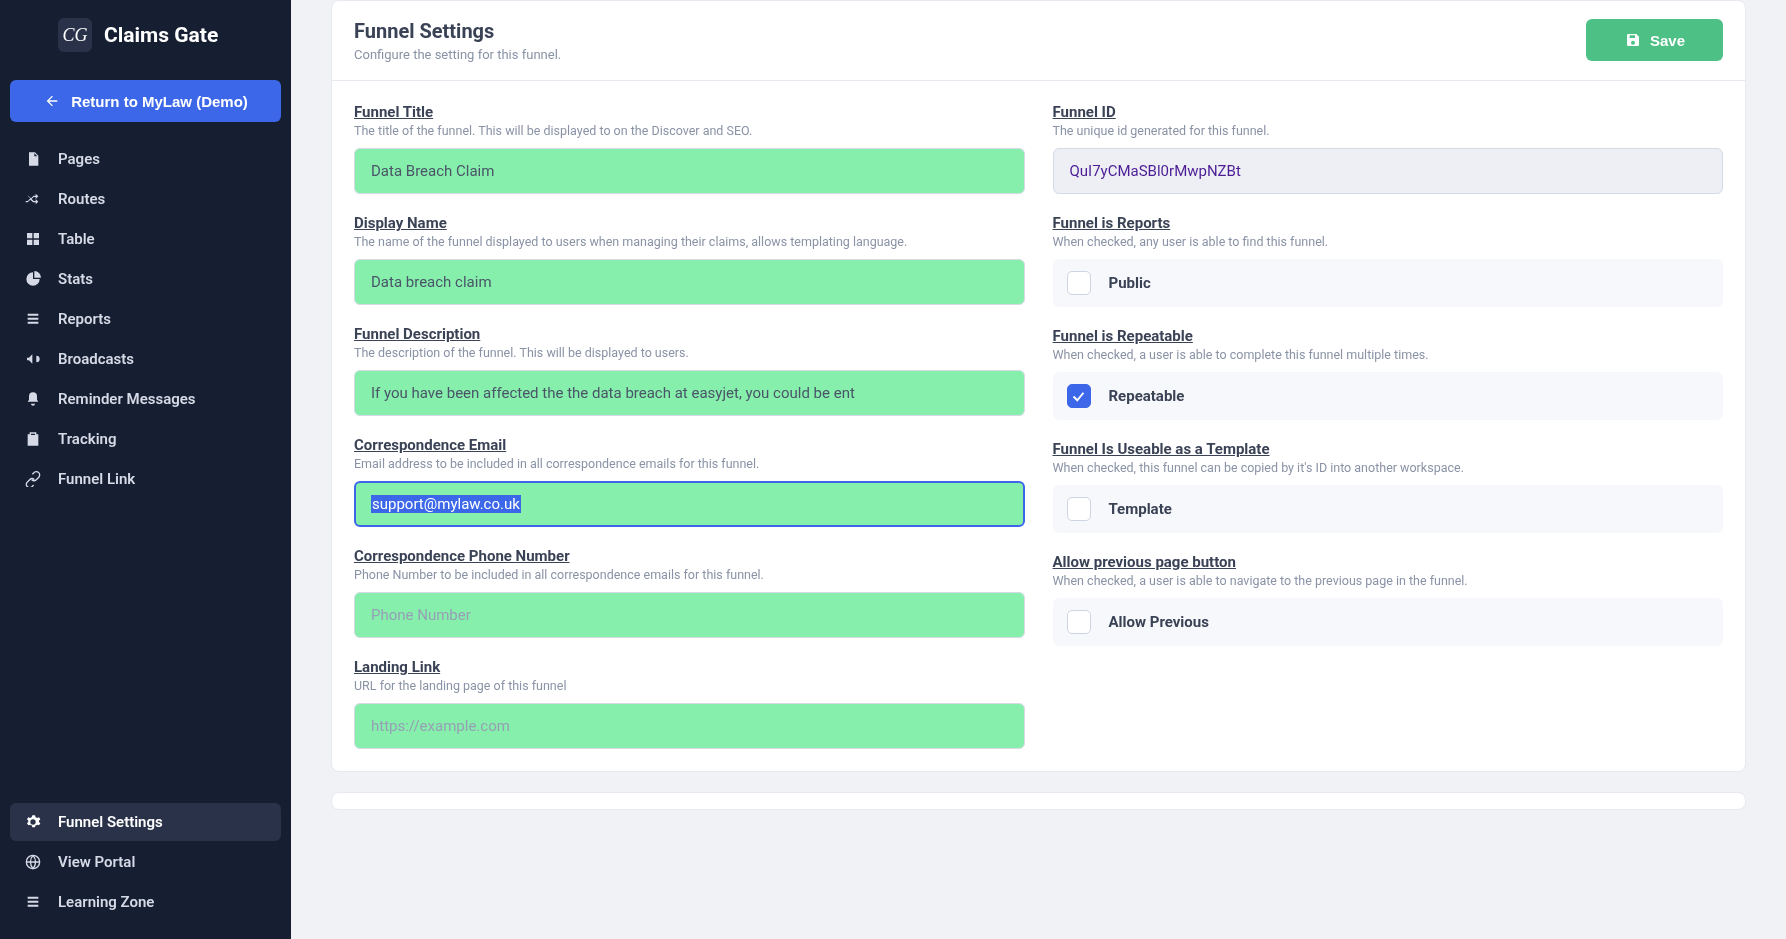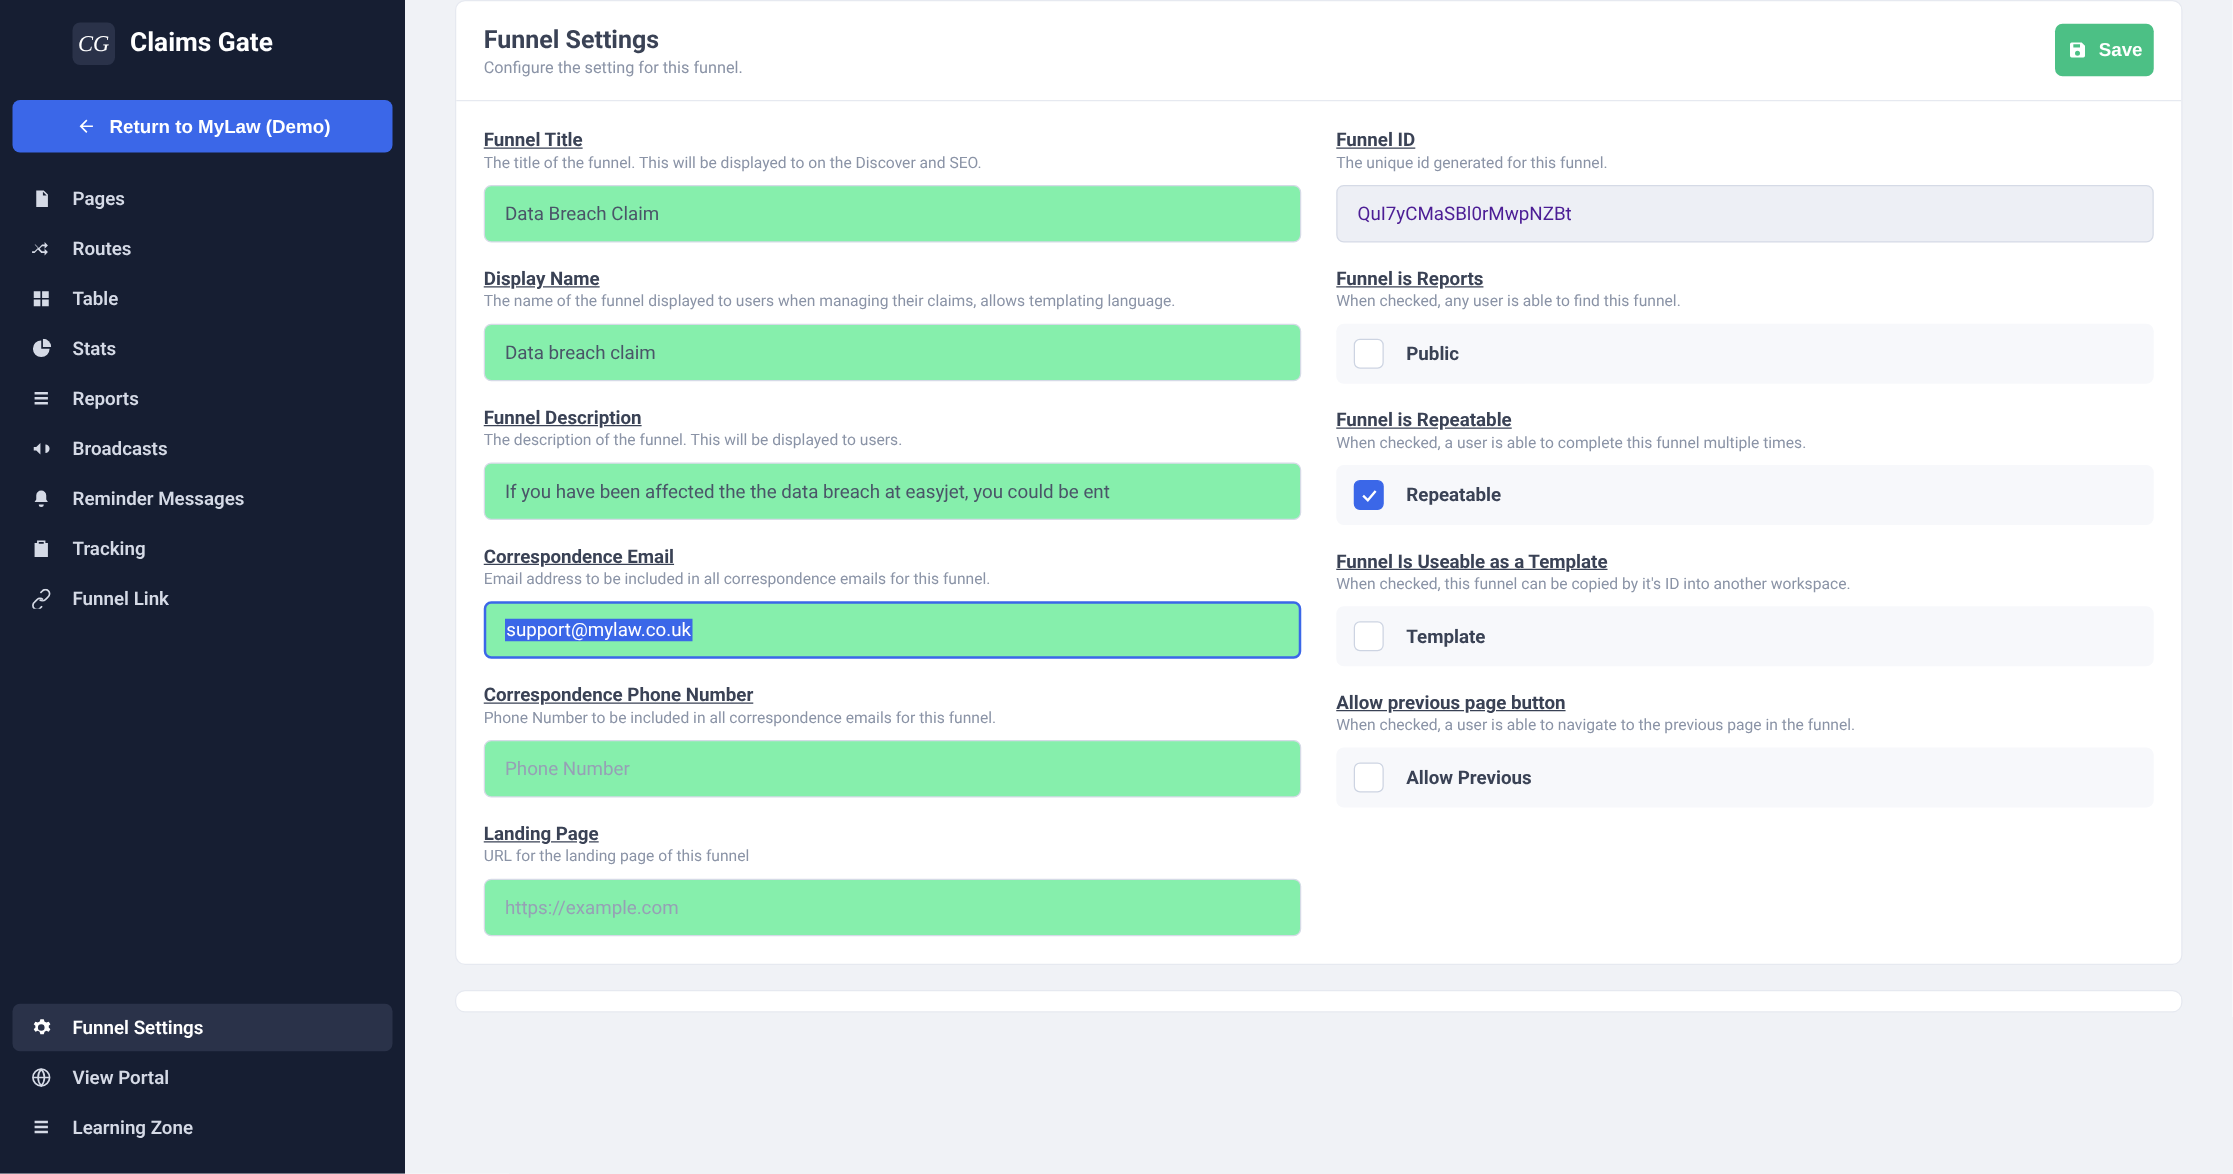--- a/index.html
+++ b/index.html
@@ -4,21 +4,21 @@
 <style>
 * { box-sizing: border-box; margin: 0; padding: 0; }
 body {
   font-family: -apple-system, BlinkMacSystemFont, "Segoe UI", Roboto, "Helvetica Neue", Arial, sans-serif;
   background: #f0f2f6;
   color: #4a5568;
   font-size: 14px;
 }
 .app { display: flex; min-height: 939px; }
 .sidebar {
-  width: 324px;
+  width: 291px;
   background: #161e32;
   color: #fff;
   padding: 18px 10px;
   display: flex;
   flex-direction: column;
 }
 .logo {
   display: flex;
   align-items: center;
   gap: 12px;
@@ -97,21 +97,21 @@
 .card-subtitle {
   font-size: 13px;
   color: #8a93a6;
   margin-top: 4px;
 }
 .save-btn {
   background: #4cc085;
   color: #fff;
   border: none;
   border-radius: 6px;
-  padding: 12px 9px;
+  padding: 12px 38px;
   font-size: 15px;
   font-weight: 600;
   cursor: pointer;
   display: flex;
   align-items: center;
   gap: 8px;
 }
 .card-body {
   padding: 22px;
   display: flex;
@@ -339,21 +339,21 @@
             <div class="field-label">Correspondence Email</div>
             <div class="field-help">Email address to be included in all correspondence emails for this funnel.</div>
             <div class="input focused"><span class="selection">support@mylaw.co.uk</span></div>
           </div>
           <div>
             <div class="field-label">Correspondence Phone Number</div>
             <div class="field-help">Phone Number to be included in all correspondence emails for this funnel.</div>
             <input class="input" placeholder="Phone Number" style="">
           </div>
           <div>
-            <div class="field-label">Landing Page</div>
+            <div class="field-label">Landing Link</div>
             <div class="field-help">URL for the landing page of this funnel</div>
             <input class="input" placeholder="https://example.com" style="">
           </div>
         </div>
 
         <div class="col">
           <div>
             <div class="field-label">Funnel ID</div>
             <div class="field-help">The unique id generated for this funnel.</div>
             <input class="input readonly" readonly="" value="QuI7yCMaSBl0rMwpNZBt" style="">

